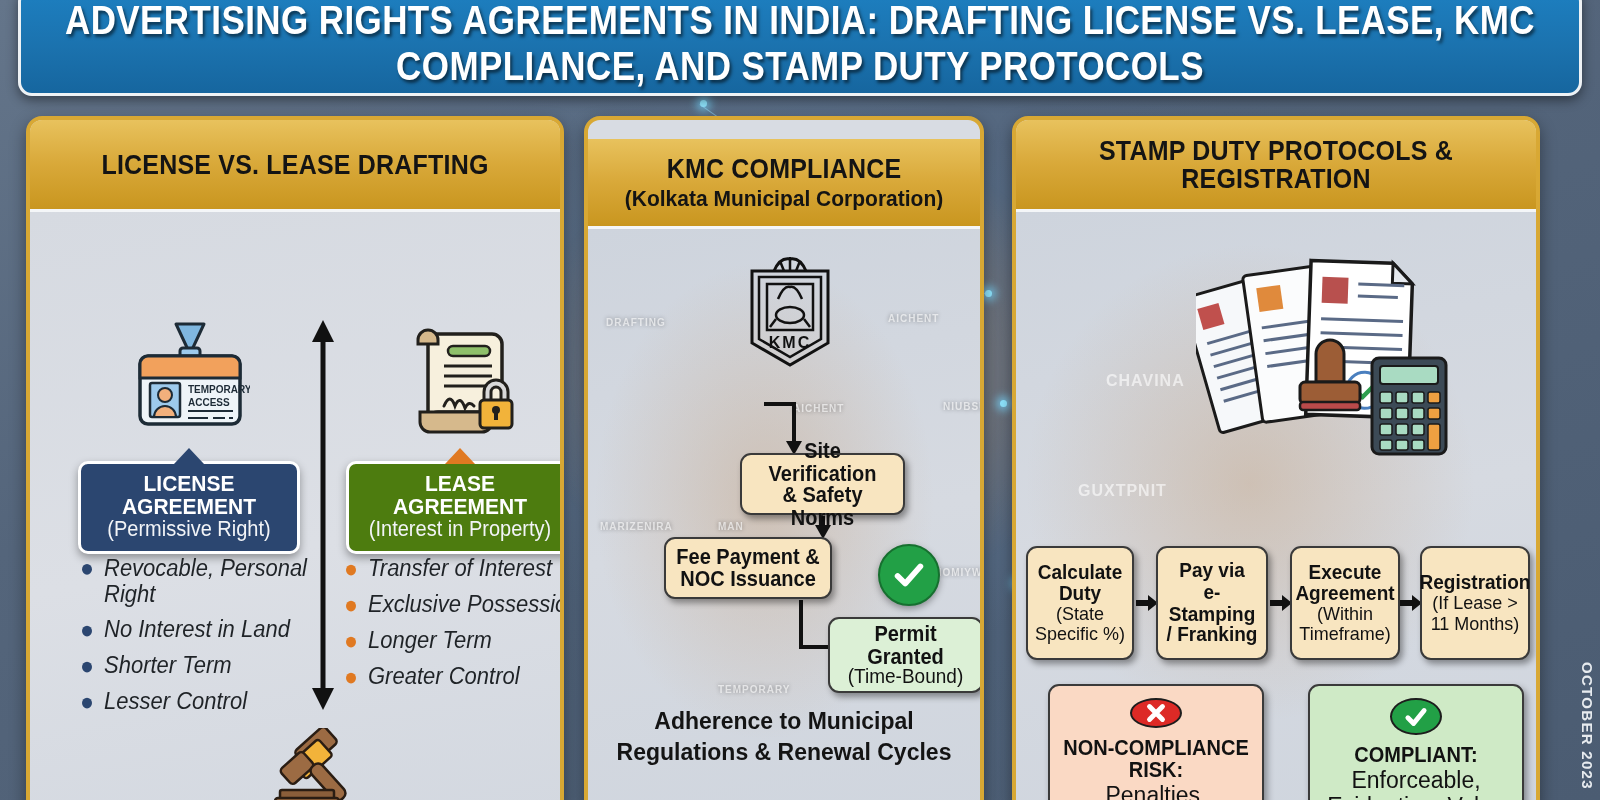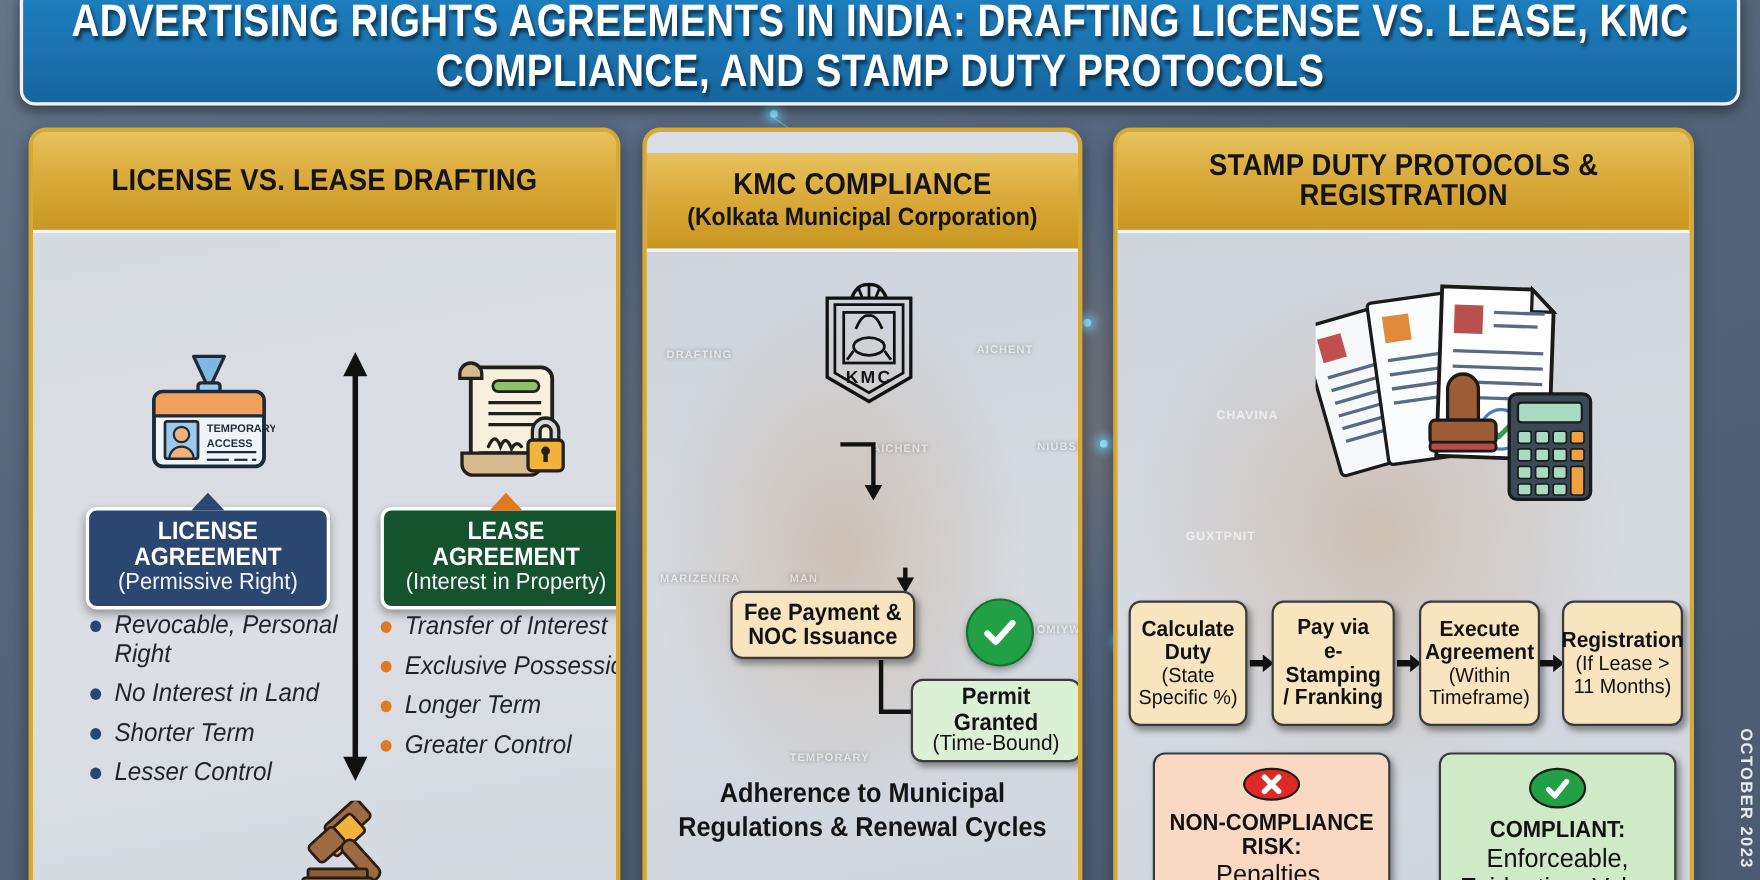--- a/index.html
+++ b/index.html
@@ -128,21 +128,21 @@
   }
   .callout .c-title { color: #fff; font-size: 21px; font-weight: bold; line-height: 1.05; transform: scaleY(1.08); }
   .callout .c-sub { color: #f2f4f7; font-size: 20px; line-height: 1.1; margin-top: 1px; transform: scaleY(1.06); }
   .callout .notch {
     position: absolute; top: -16px; left: 50%; transform: translateX(-50%);
     width: 0; height: 0;
     border-left: 15px solid transparent; border-right: 15px solid transparent;
   }
   #callout-license { left: 48px; top: 249px; width: 222px; background: #2b4670; }
   #callout-license .notch { border-bottom: 16px solid #2b4670; }
-  #callout-lease   { left: 316px; top: 249px; width: 228px; background: #14532d; }
+  #callout-lease   { left: 316px; top: 249px; width: 228px; background: #4d7c0f; }
   #callout-lease .notch { border-bottom: 16px solid #e07921; }
 
   .bullets { position: absolute; list-style: none; font-style: italic; }
   .bullets li {
     display: flex; align-items: flex-start; gap: 12px;
     font-size: 22px; color: #1f2327; line-height: 1.14;
     margin-bottom: 11px; transform: scaleY(1.06);
   }
   .bullets li .dot {
     width: 10px; height: 10px; border-radius: 50%;
@@ -187,21 +187,21 @@
   }
   #kmc-flow-arrows { position: absolute; left: 0; top: 0; width: 400px; height: 604px; pointer-events: none; }
   #kmc-footer {
     position: absolute; left: 10px; top: 480px; width: 372px;
     text-align: center; color: #141414;
     font-size: 23px; font-weight: bold; line-height: 1.2; transform: scaleY(1.08);
   }
 
   
   #stamp-docs { position: absolute; left: 180px; top: 38px; width: 270px; height: 210px; }
-  .stamp-maplabel { position: absolute; color: rgba(255,255,255,0.6); font-size: 11px; font-weight: bold; letter-spacing: 1px; }
+  .stamp-maplabel { position: absolute; color: rgba(255,255,255,0.6); font-size: 16px; font-weight: bold; letter-spacing: 1px; }
 
   .stepbox {
     position: absolute; top: 334px;
     background: #f8e5c0;
     border: 2.5px solid #3a3a3a;
     border-radius: 11px;
     box-shadow: 3px 4px 6px rgba(0,0,0,0.38);
     display: flex; flex-direction: column; align-items: center; justify-content: center;
     text-align: center; padding: 4px 5px;
   }
@@ -411,20 +411,24 @@
       <svg viewBox="0 0 400 604" width="400" height="604">
         <path d="M176 175 H206 V216" fill="none" stroke="#111" stroke-width="4"></path>
         <path d="M206 226 l-8 -14 h16 Z" fill="#111"></path>
         <path d="M235 287 V300" fill="none" stroke="#111" stroke-width="4"></path>
         <path d="M235 310 l-8 -14 h16 Z" fill="#111"></path>
         <path d="M213 371 V418 H288" fill="none" stroke="#111" stroke-width="4"></path>
         <path d="M298 418 l-14 -8 v16 Z" fill="#111"></path>
       </svg>
     </div>
 
+    <div class="flowbox" id="fb-site">
+      <div class="fb-main">Site Verification</div>
+      <div class="fb-main">&amp; Safety Norms</div>
+    </div>
     <div class="flowbox" id="fb-fee">
       <div class="fb-main">Fee Payment &amp;</div>
       <div class="fb-main">NOC Issuance</div>
     </div>
     <div class="flowbox" id="fb-permit">
       <div class="fb-main">Permit Granted</div>
       <div class="fb-sub">(Time-Bound)</div>
     </div>
 
     <div id="kmc-check">

